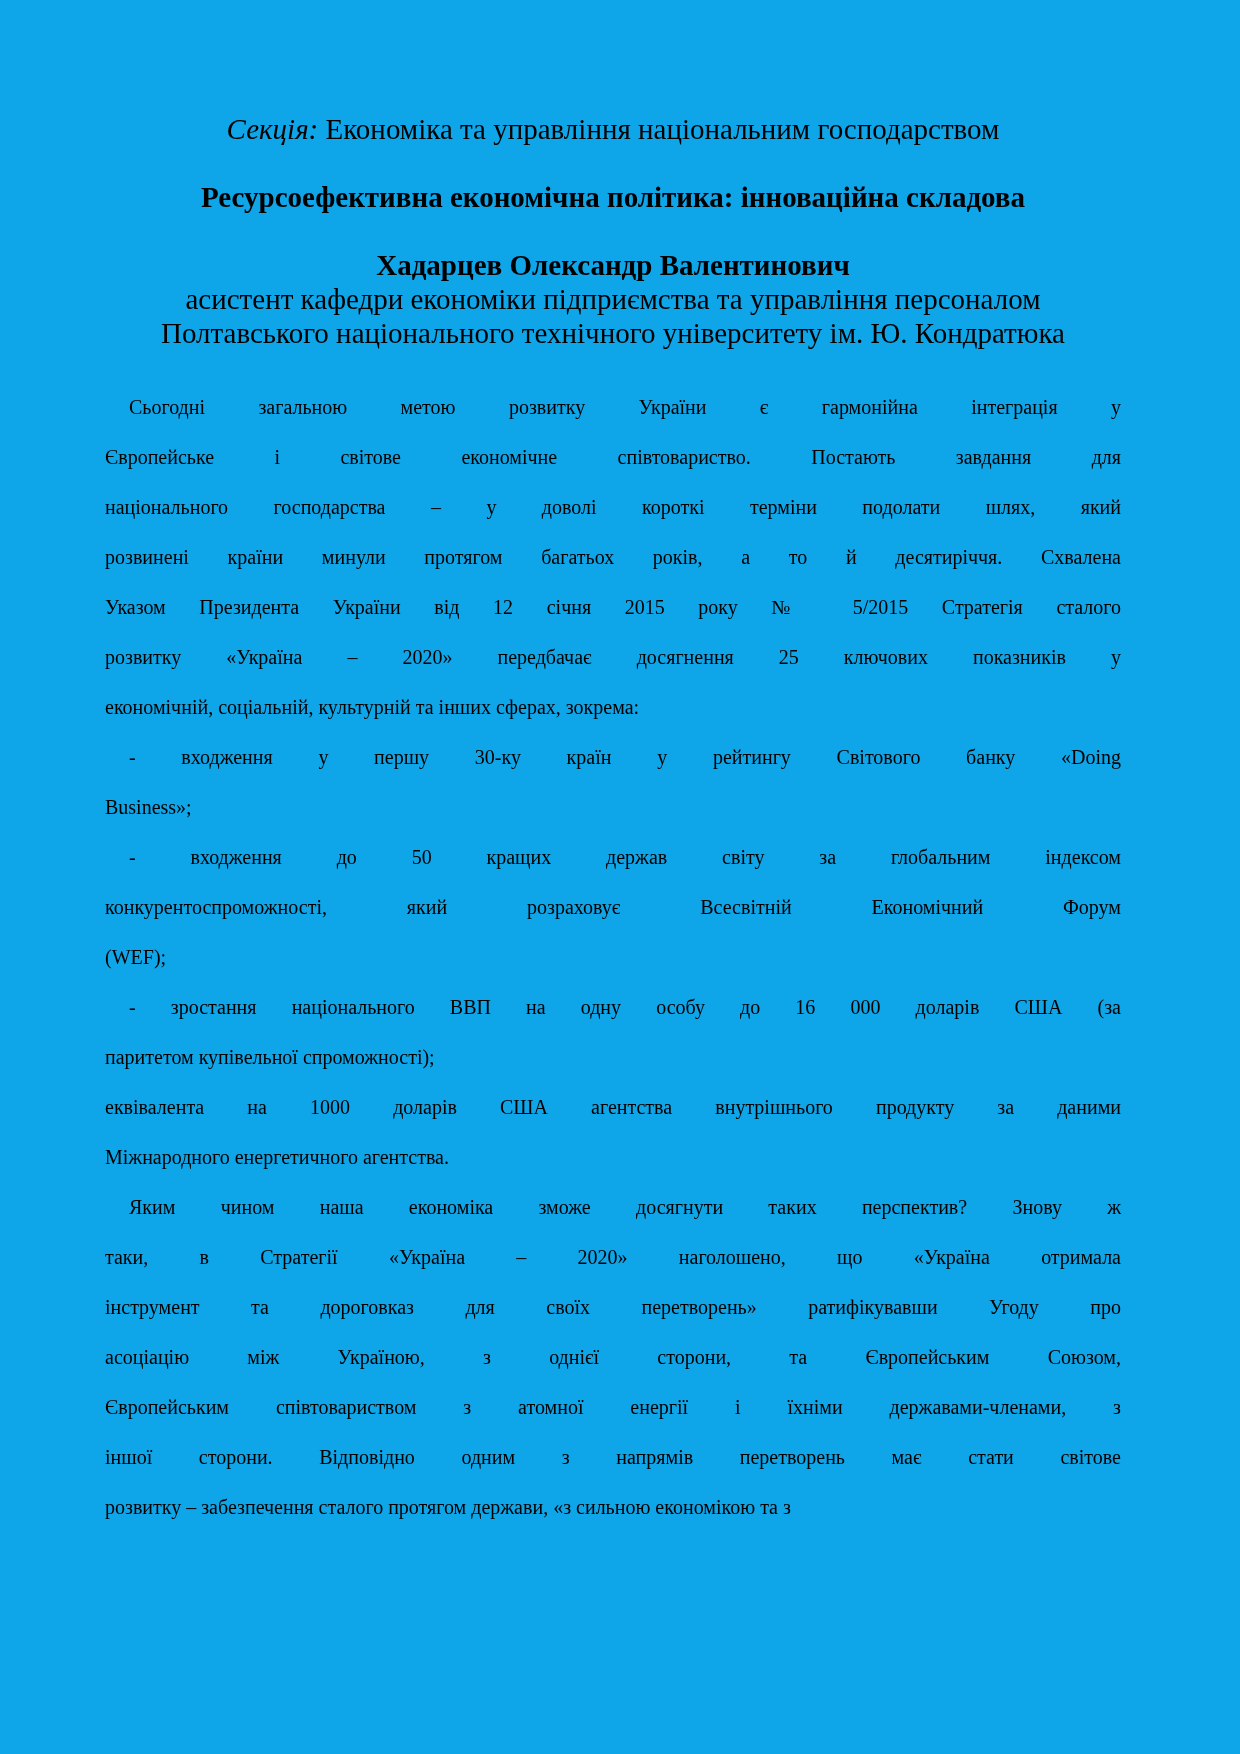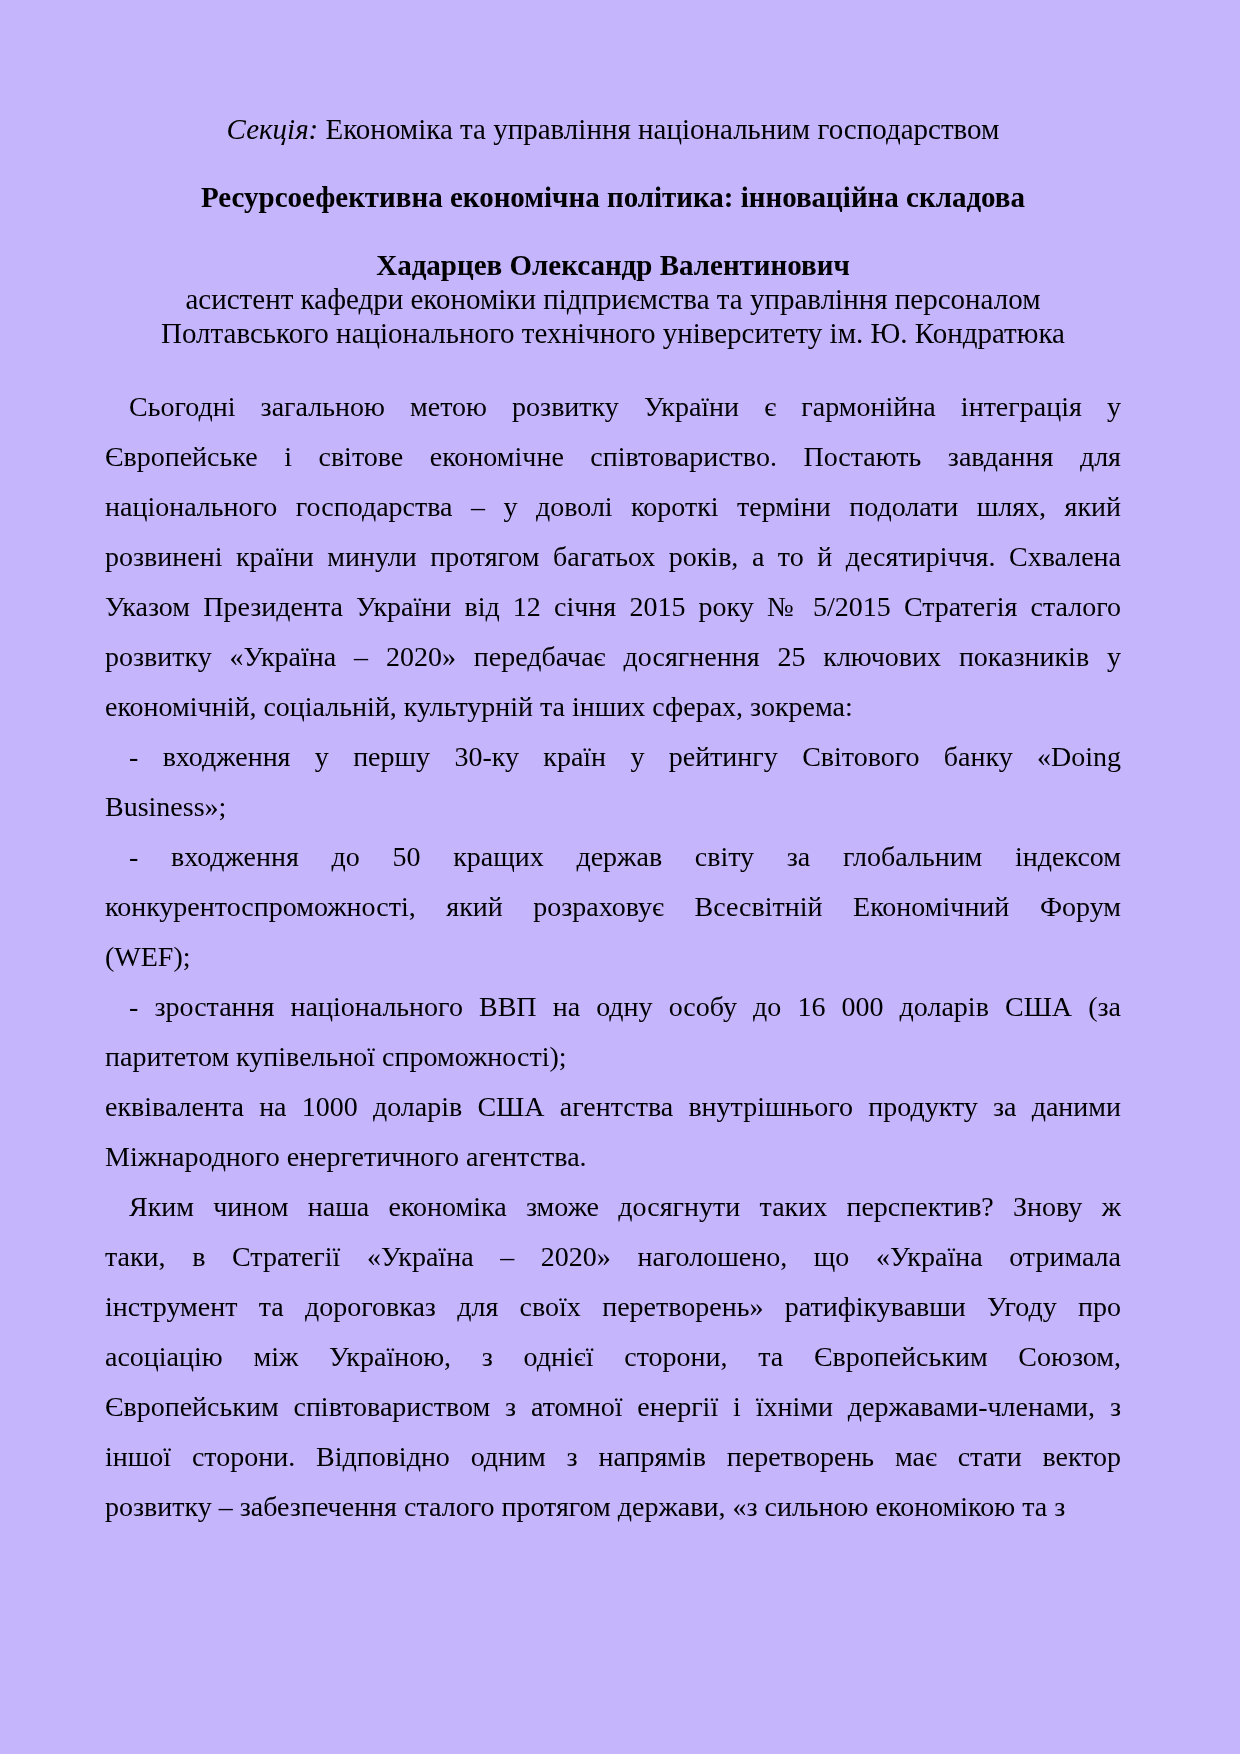--- a/index.html
+++ b/index.html
@@ -2,33 +2,33 @@
 <html><head>
 <meta charset="utf-8">
 <style>
   html, body { margin: 0; padding: 0; background: #ffffff; }
   .page {
     position: relative;
     width: 1240px;
     height: 1754px;
     box-sizing: border-box;
     padding: 112px 119px 0 105px;
-    background: #c4b5fd;
+    background: #0ea5e9;
     color: #000000;
     font-family: "Liberation Serif", "DejaVu Serif", serif;
     overflow: hidden;
   }
   .header { text-align: center; font-size: 29px; line-height: 34px; }
   .header p { margin: 0; }
   .section-line { margin-bottom: 34px !important; }
   .section-label { font-style: italic; }
   .paper-title { font-weight: bold; margin-bottom: 34px !important; }
   .author-name { font-weight: bold; }
   .author-block { margin-bottom: 32px; }
-  .body-text { font-size: 28px; }
+  .body-text { font-size: 20px; }
   .paragraph { margin: 0; }
   .text-line {
     line-height: 50px;
     text-align: justify;
     text-align-last: justify;
     text-justify: inter-word;
     white-space: normal;
   }
   .text-line.last { text-align-last: left; }
   .text-line.first { padding-left: 24px; }
@@ -72,17 +72,17 @@
       <div class="paragraph">
         <div class="text-line">еквівалента на 1000 доларів США агентства внутрішнього продукту за даними</div>
         <div class="text-line last">Міжнародного енергетичного агентства.</div>
       </div>
       <div class="paragraph">
         <div class="text-line first">Яким чином наша економіка зможе досягнути таких перспектив? Знову ж</div>
         <div class="text-line">таки, в Стратегії «Україна – 2020» наголошено, що «Україна отримала</div>
         <div class="text-line">інструмент та дороговказ для своїх перетворень» ратифікувавши Угоду про</div>
         <div class="text-line">асоціацію між Україною, з однієї сторони, та Європейським Союзом,</div>
         <div class="text-line">Європейським співтовариством з атомної енергії і їхніми державами-членами, з</div>
-        <div class="text-line">іншої сторони. Відповідно одним з напрямів перетворень має стати вектор</div>
+        <div class="text-line">іншої сторони. Відповідно одним з напрямів перетворень має стати світове</div>
         <div class="text-line last">розвитку – забезпечення сталого протягом держави, «з сильною економікою та з</div>
       </div>
     </div>
 </div>
 
 </body></html>

